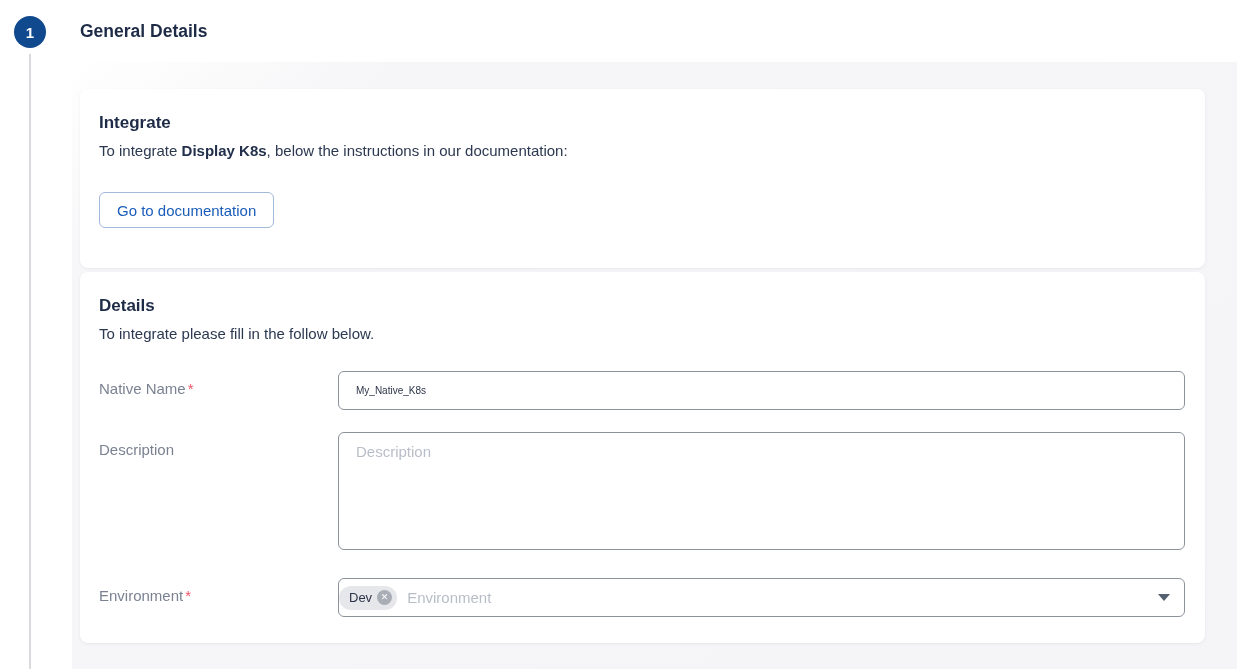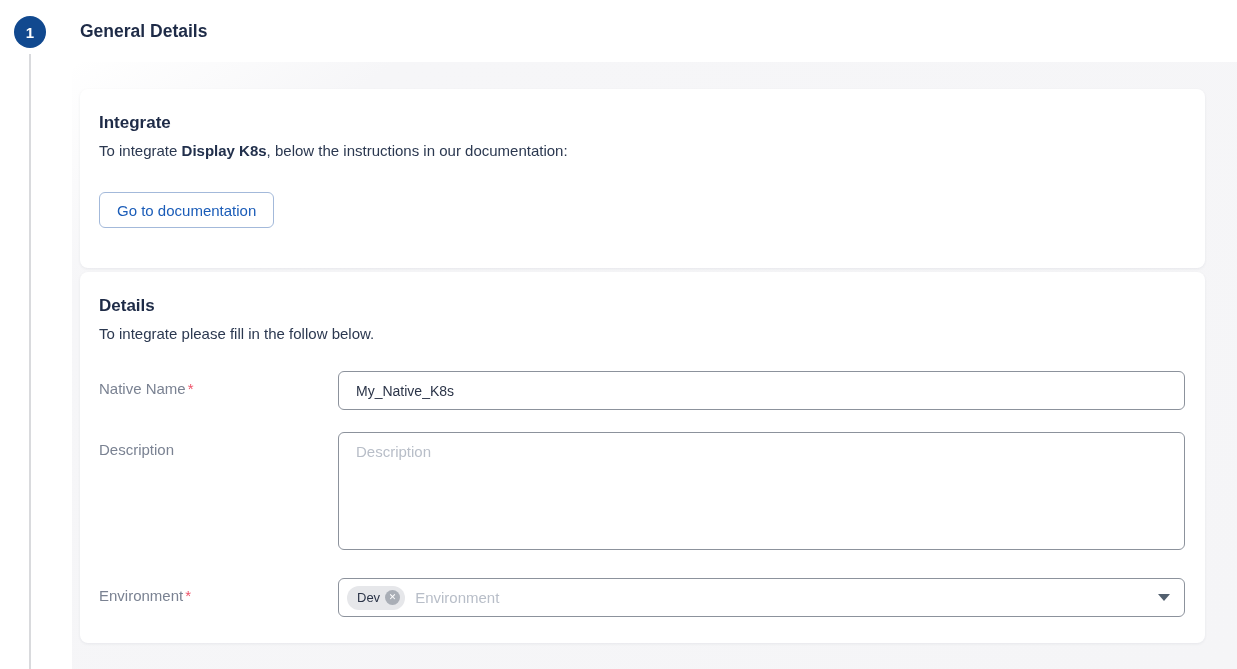--- a/index.html
+++ b/index.html
@@ -108,21 +108,21 @@
     margin-left: 2px;
   }
 
   .text-input {
     flex: 1;
     height: 39px;
     border: 1px solid #8c929c;
     border-radius: 6px;
     padding: 0 17px;
     font-family: inherit;
-    font-size: 14px;
+    font-size: 10px;
     color: #2b3448;
     background: #ffffff;
     outline: none;
   }
   .textarea-input {
     flex: 1;
     height: 118px;
     border: 1px solid #8c929c;
     border-radius: 6px;
     padding: 10px 17px;
@@ -137,21 +137,21 @@
   .text-input::placeholder { color: #b8bec8; }
 
   .select-field {
     flex: 1;
     height: 39px;
     border: 1px solid #8c929c;
     border-radius: 6px;
     background: #ffffff;
     display: flex;
     align-items: center;
-    padding: 0 14px 0 8px;
+    padding: 0 14px 0 0;
     cursor: pointer;
   }
   .chip {
     display: inline-flex;
     align-items: center;
     height: 24px;
     background: #e6e7ea;
     border-radius: 12px;
     padding: 0 5px 0 10px;
     font-size: 13px;

